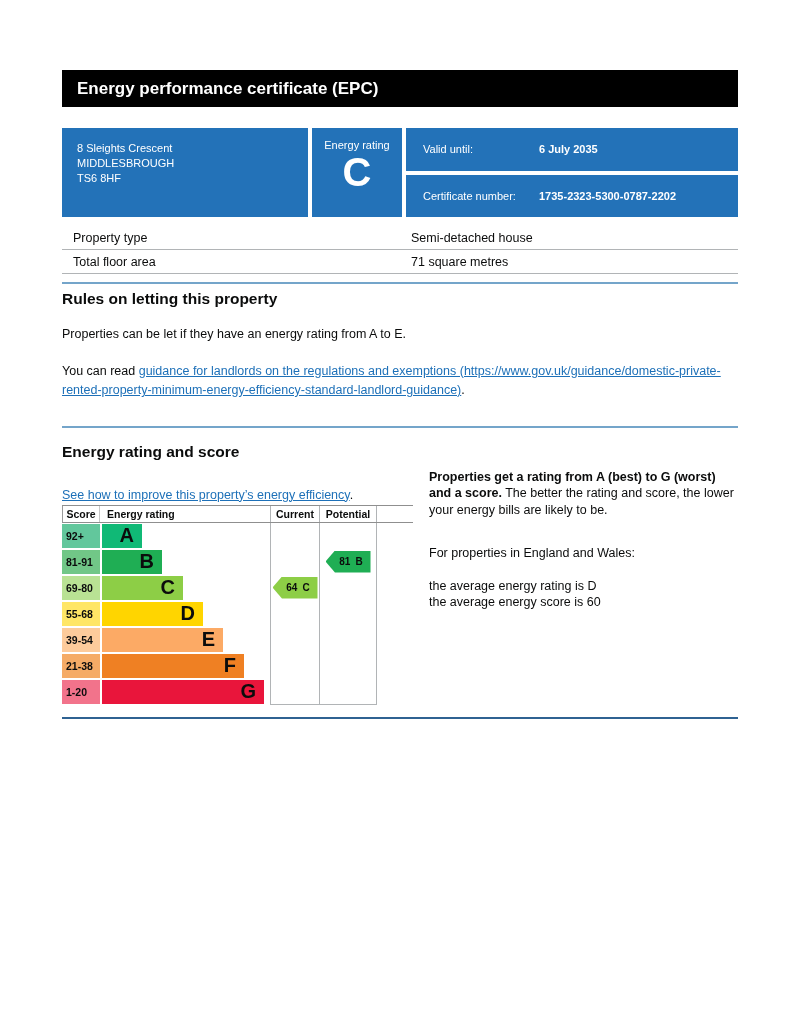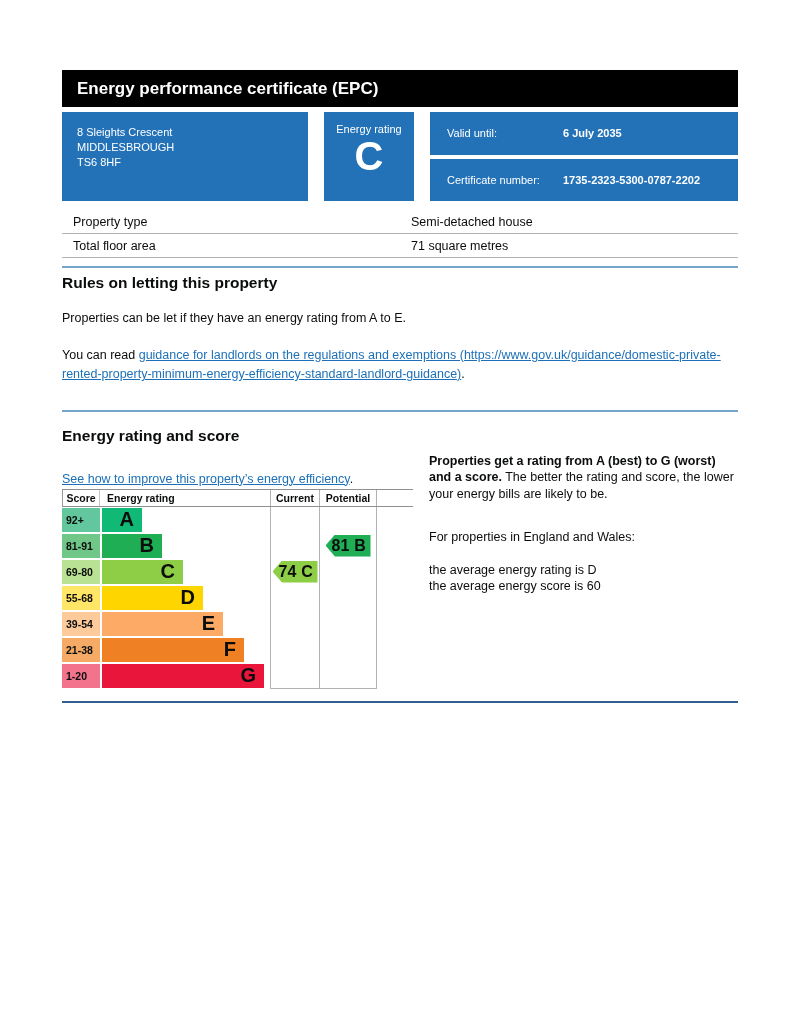--- a/index.html
+++ b/index.html
@@ -19,21 +19,21 @@
     color: #fff;
     height: 37px;
     display: flex;
     align-items: center;
     padding-left: 15px;
     font-size: 17px;
     font-weight: bold;
   }
 
   
-  .summary { margin-top: 5px; display: flex; gap: 16px; height: 89px; }
+  .summary { margin-top: 21px; display: flex; gap: 4px; height: 89px; }
   .cell { background: #2372b8; color: #fff; }
   .addr { width: 246px; padding: 13px 0 0 15px; font-size: 11px; line-height: 15px; }
   .rating-cell { width: 90px; text-align: center; padding-top: 11px; }
   .rating-label { font-size: 11px; }
   .rating-letter { font-size: 40px; font-weight: bold; line-height: 42px; }
   .meta { flex: 1; display: flex; flex-direction: column; gap: 4px; background: transparent; }
   .meta-row { flex: 1; background: #2372b8; display: flex; align-items: center; padding-left: 17px; font-size: 11px; color: #fff; }
   .meta-label { width: 116px; }
   .meta-value { font-weight: bold; }
 
@@ -80,22 +80,22 @@
     height: 24px; margin-top: 1px;
     display: flex; align-items: center; justify-content: flex-end;
     padding-right: 8px; font-weight: bold; font-size: 20px; color: #0b0c0c;
   }
   .cur-cell { border-left: 1px solid #b1b4b6; display: flex; align-items: center; justify-content: center; }
   .pot-cell { border-left: 1px solid #b1b4b6; border-right: 1px solid #b1b4b6; display: flex; align-items: center; justify-content: center; }
   .chart-row.last .cur-cell, .chart-row.last .pot-cell { border-bottom: 1px solid #b1b4b6; }
   .arrow {
     height: 22px; width: 45px;
     clip-path: polygon(0 50%, 21% 0, 100% 0, 100% 100%, 21% 100%);
-    display: flex; align-items: center; justify-content: flex-start; gap: 5px;
-    padding-left: 6px; font-weight: bold; font-size: 16px; color: #0b0c0c;
+    display: flex; align-items: center; justify-content: center; gap: 5px;
+    padding-left: 6px; font-weight: bold; font-size: 10px; color: #0b0c0c;
   }
 </style>
 </head>
 <body>
 
 <div class="page">
 
   <div class="header-bar">
     <span>Energy performance certificate (EPC)</span>
   </div>
@@ -177,21 +177,21 @@
                 </div>
               </div>
             </div>
             <div class="chart-row">
               <div class="score-cell" style="background: rgb(185, 226, 148);">69-80</div>
               <div class="bar-cell">
                 <div class="bar" style="width: 81px; background: rgb(141, 206, 70);">C</div>
               </div>
               <div class="cur-cell">
                 <div class="arrow" style="background: rgb(141, 206, 70);">
-                  <span>74</span>
+                  <span>64</span>
                   <span>C</span>
                 </div>
               </div>
               <div class="pot-cell"></div>
             </div>
             <div class="chart-row">
               <div class="score-cell" style="background: rgb(255, 230, 102);">55-68</div>
               <div class="bar-cell">
                 <div class="bar" style="width: 101px; background: rgb(255, 213, 0);">D</div>
               </div>

